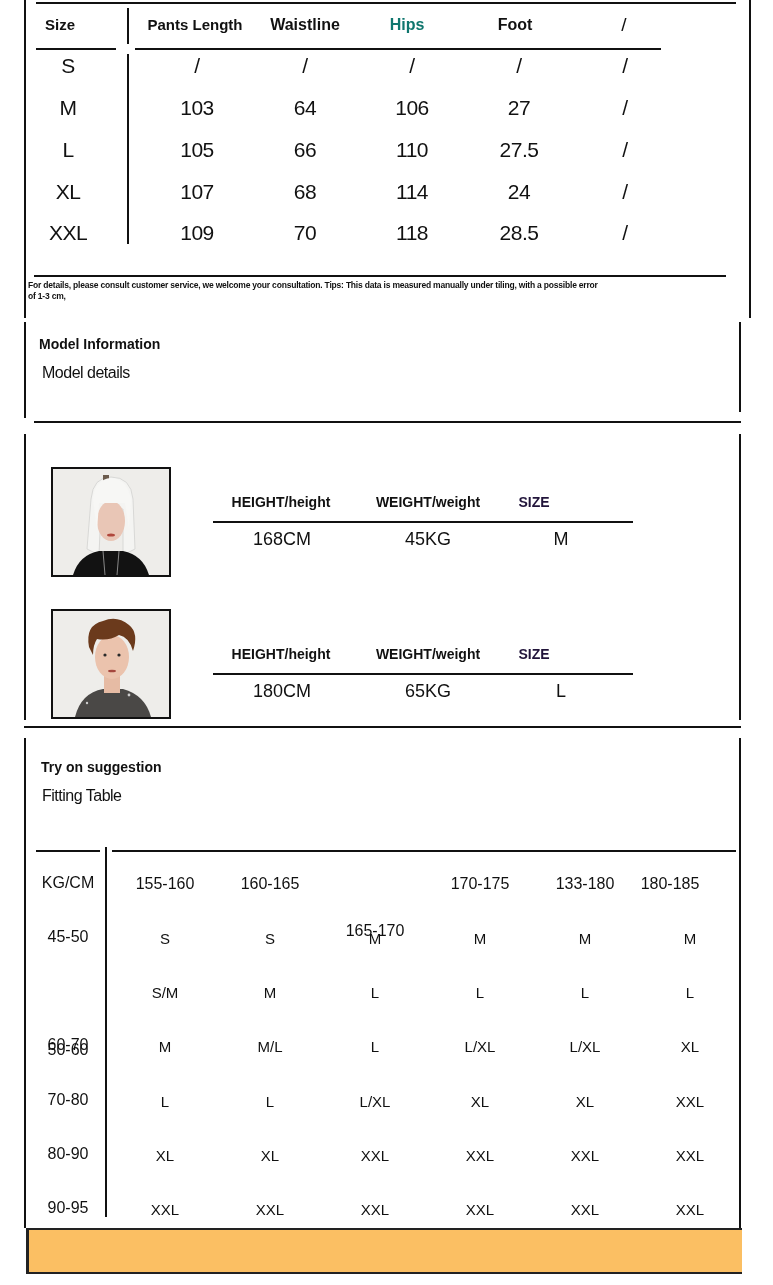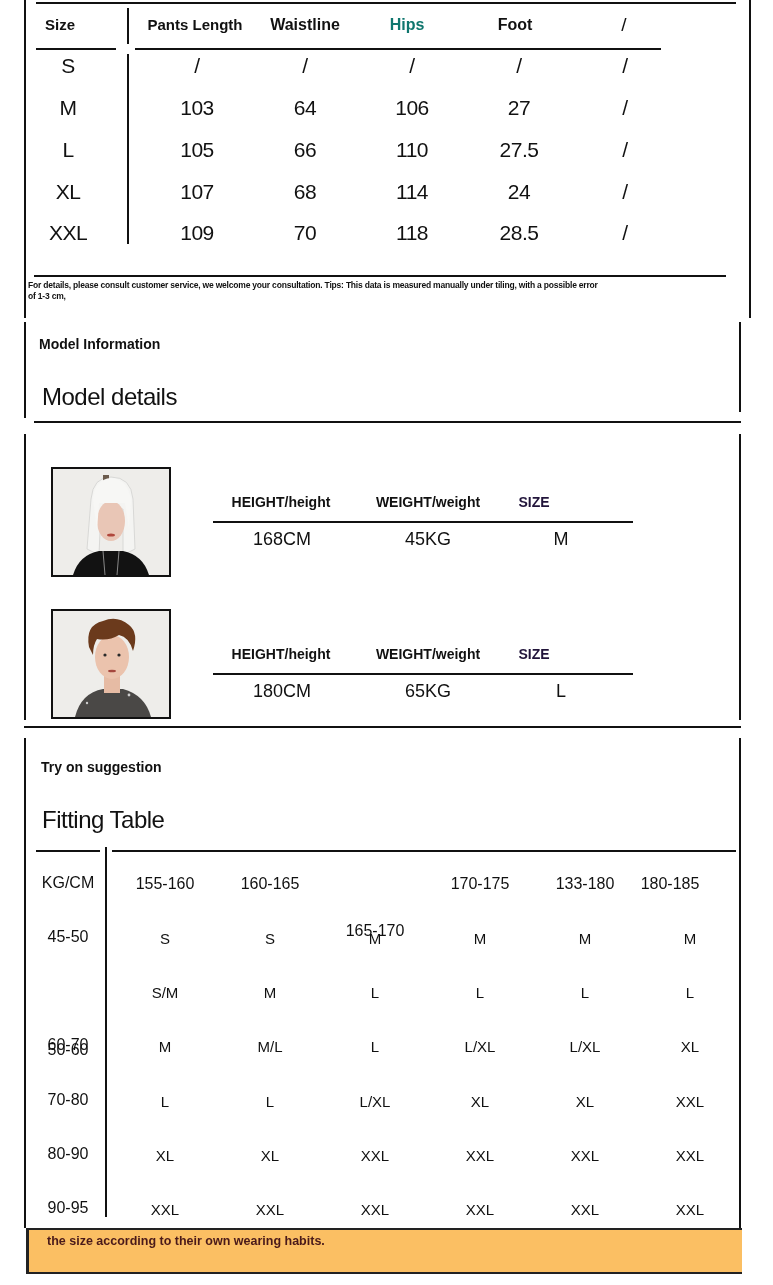--- a/index.html
+++ b/index.html
@@ -6,21 +6,21 @@
   body { width: 773px; height: 1285px; position: relative; overflow: hidden; font-family: "Liberation Sans", "DejaVu Sans", sans-serif; color: #111; }
   .abs { position: absolute; }
   .vline { position: absolute; background: #111; width: 2px; }
   .hline { position: absolute; background: #111; height: 2px; }
   .cell { position: absolute; text-align: center; transform: translateX(-50%); white-space: nowrap; }
   
   .st-head { font-size: 15px; font-weight: bold; top: 16px; }
   .st-val { font-size: 21px; letter-spacing: -0.5px; }
   .note-small { font-size: 8.5px; font-weight: bold; letter-spacing: -0.2px; line-height: 11px; }
   .sec-title { font-size: 14px; font-weight: bold; }
-  .sec-sub { font-size: 24px; letter-spacing: -0.5px; margin-top: 19px; }
+  .sec-sub { font-size: 16px; letter-spacing: -0.5px; }
   .model-photo { position: absolute; width: 116px; height: 106px; border: 2px solid #111; overflow: hidden; background: #ecebe8; }
   .mh { font-size: 14px; font-weight: bold; }
   .mv { font-size: 18px; }
   .ft-head { font-size: 16px; }
   .ft-val { font-size: 15px; }
   .note-bar { position: absolute; left: 26px; top: 1228px; width: 713px; height: 42px; background: #fbbf63; border-top: 2px solid #222; border-bottom: 2px solid #222; border-left: 3px solid #222; }
   .note-text { position: absolute; left: 18px; top: 3px; font-size: 12.5px; font-weight: bold; color: #4a1a1a; line-height: 16px; white-space: nowrap; }
 </style>
 </head>
 <body>
@@ -227,15 +227,14 @@
         <span class="cell ft-val" style="left: 375px; top: 1201px;">XXL</span>
         <span class="cell ft-val" style="left: 480px; top: 1201px;">XXL</span>
         <span class="cell ft-val" style="left: 585px; top: 1201px;">XXL</span>
         <span class="cell ft-val" style="left: 690px; top: 1201px;">XXL</span>
       </div>
     </div>
 </div>
 
 <div class="note-bar">
   <div class="note-text">
-    <div>the size according to their own wearing habits.</div>
   </div>
 </div>
 
 </body></html>

